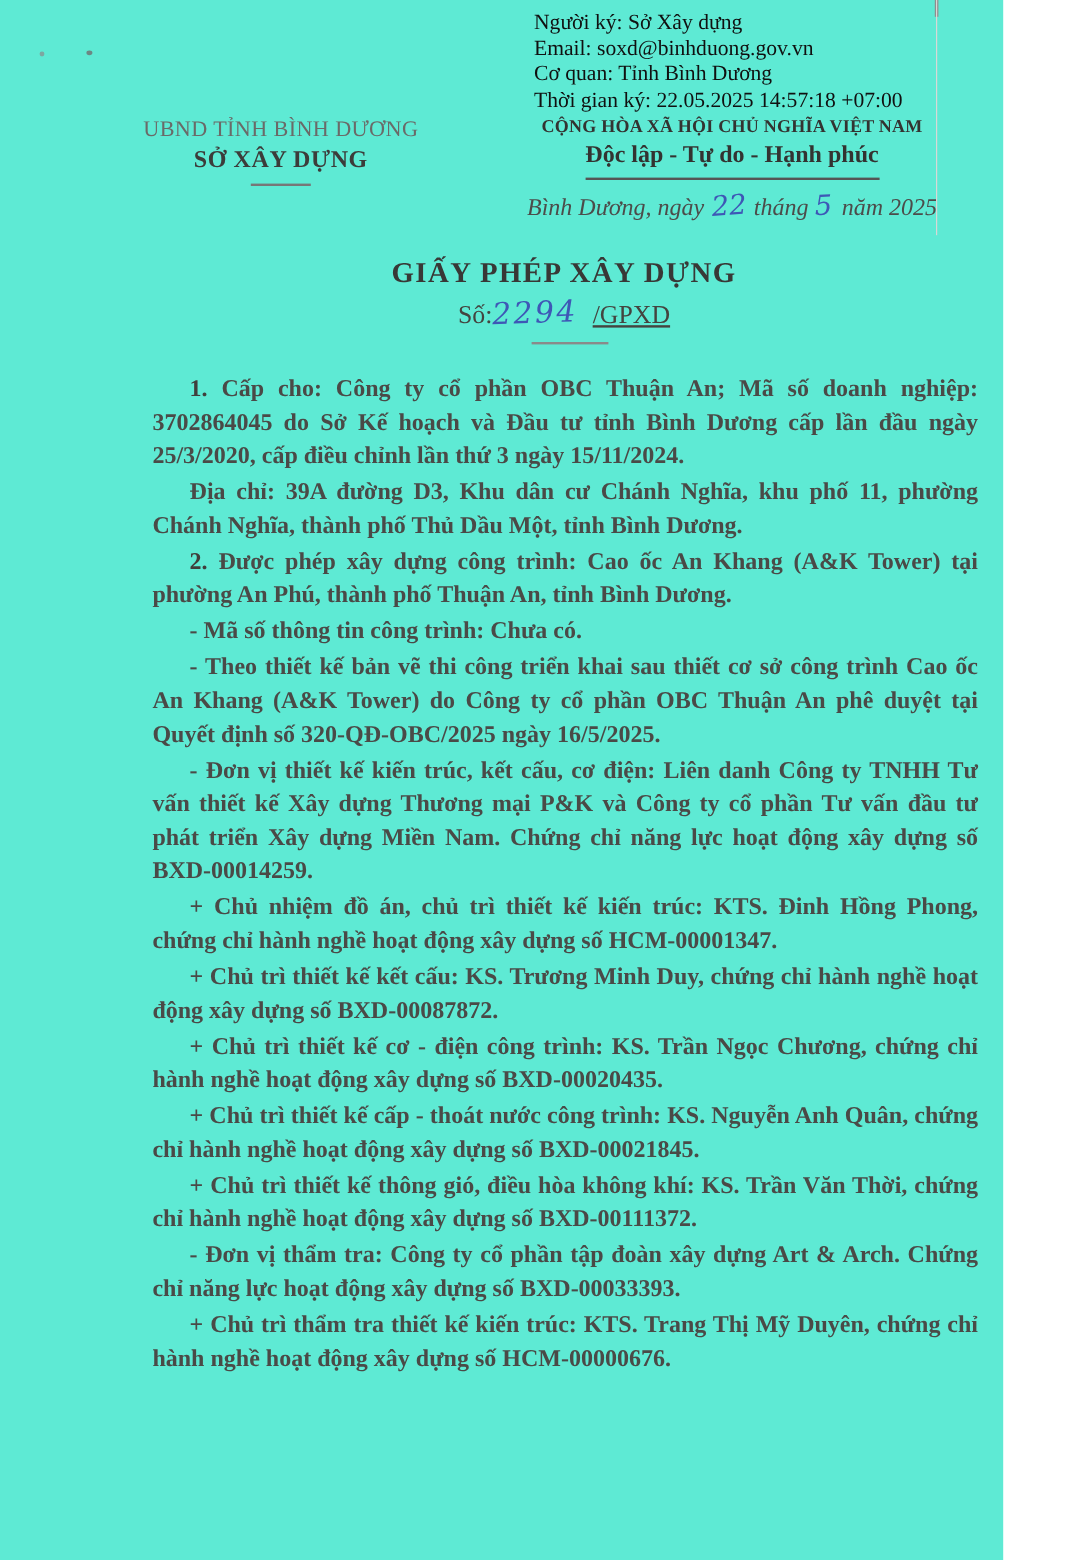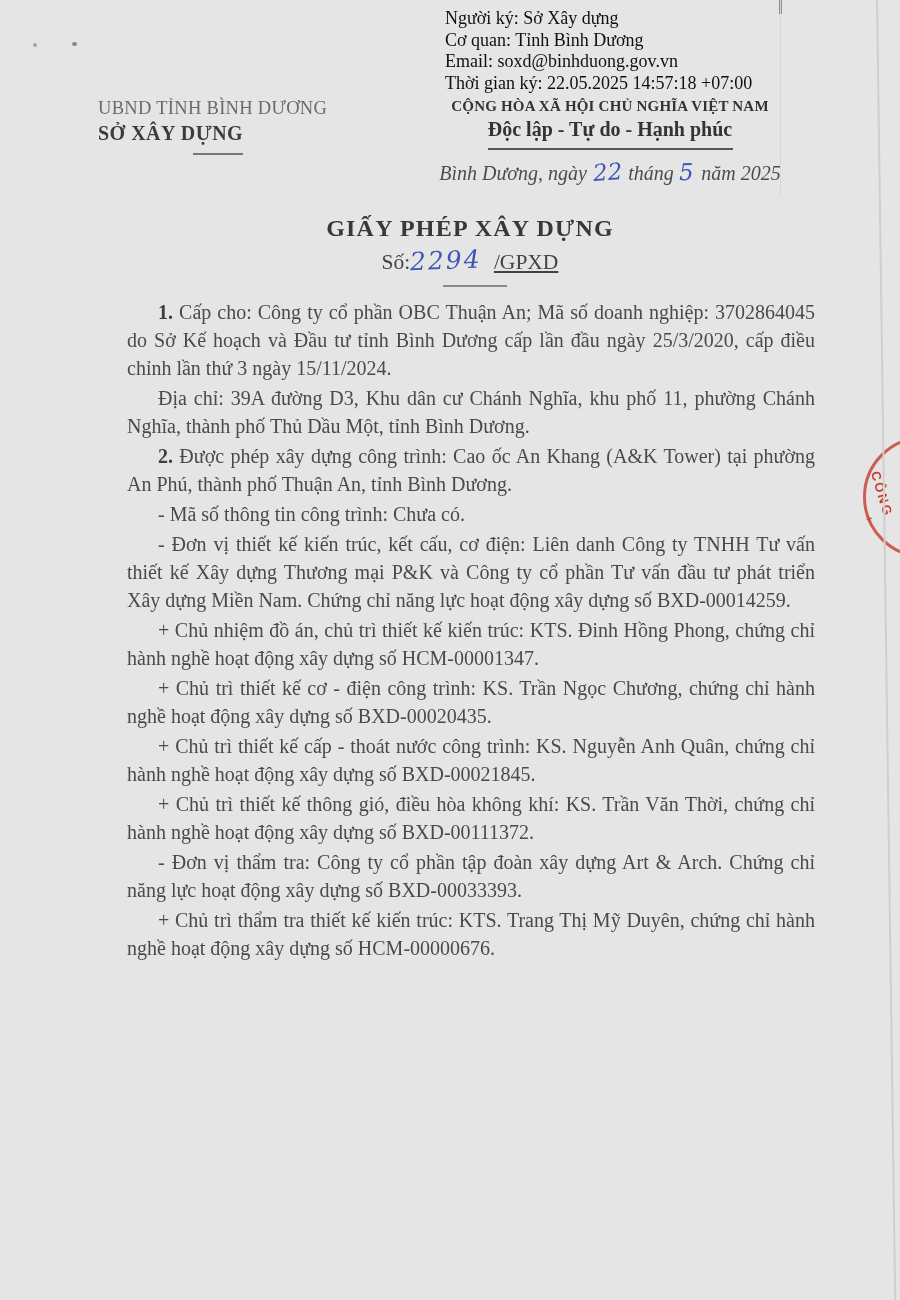--- a/index.html
+++ b/index.html
@@ -1,33 +1,33 @@
 <!DOCTYPE html>
 <html><head>
 <meta charset="utf-8">
 <style>
   html,body{margin:0;padding:0;}
   .page{
     position:relative;
-    width:900px;height:1300px;
-    background:#e5e5e5;
+    width:836px;height:1300px;
+    background:#5eead4;
     overflow:hidden;
     font-family:"Liberation Serif", serif;
   }
   .abs{position:absolute;}
 
   
   .sig-block{
     left:445px;top:8px;
     font-size:18px;line-height:21.5px;
     color:#101010;
   }
 
   
-  .hdr-left{left:98px;top:98px;width:240px;}
+  .hdr-left{left:114px;top:98px;width:240px;text-align:center;}
   .hdr-left-1{font-size:18.5px;color:#6a6a68;letter-spacing:.3px;white-space:nowrap;}
   .hdr-left-2{font-size:20px;font-weight:bold;color:#3c3c3a;margin-top:3px;letter-spacing:.5px;}
   .rule{height:1.6px;background:#777;}
   .rule-left{width:50px;margin:8px auto 0;}
   .hdr-right{left:385px;top:98px;width:450px;text-align:center;}
   .hdr-right-1{font-size:15px;font-weight:bold;color:#333331;white-space:nowrap;letter-spacing:.2px;}
   .hdr-right-2{font-size:20px;font-weight:bold;color:#333331;margin-top:3px;}
   .rule-right{width:245px;margin:7px auto 0;background:#555;}
 
   
@@ -51,21 +51,21 @@
   }
   .doc-number{
     left:40px;top:246px;width:860px;text-align:center;
     font-size:21.5px;color:#44443f;
   }
   .hand-num{font-size:25px;letter-spacing:2px;transform:rotate(-2deg);margin-right:4px;}
   .num-suffix{margin-left:8px;text-decoration:underline;}
   .title-rule{left:443px;top:285px;width:64px;height:1.5px;background:#8a8a8a;}
 
   
-  .body-block{left:127px;top:298px;width:688px;}
+  .body-block{left:127px;top:310px;width:688px;font-weight:bold;}
   .para{
     margin:0 0 2px 0;
     text-align:justify;
     text-indent:31px;
     font-size:20px;line-height:28px;
     color:#4a4a47;
   }
   .para b{color:#403f3c;}
 
   
@@ -98,22 +98,22 @@
   .speck-1{left:33px;top:43px;width:4px;height:4px;background:#8a8a8a;border-radius:50%;opacity:.7;}
   .speck-2{left:72px;top:42px;width:5px;height:4px;background:#6f6f6f;border-radius:50%;opacity:.8;}
 </style>
 </head>
 <body>
 
 <div class="page">
 
   <div class="abs sig-block">
     <div>Người ký: Sở Xây dựng</div>
+    <div>Email: soxd@binhduong.gov.vn</div>
     <div>Cơ quan: Tỉnh Bình Dương</div>
-    <div>Email: soxd@binhduong.gov.vn</div>
     <div>Thời gian ký: 22.05.2025 14:57:18 +07:00</div>
   </div>
 
   <div class="abs hdr-left">
     <div class="hdr-left-1">UBND TỈNH BÌNH DƯƠNG</div>
     <div class="hdr-left-2">SỞ XÂY DỰNG</div>
     <div class="rule rule-left"></div>
   </div>
 
   <div class="abs hdr-right">
@@ -132,22 +132,24 @@
     <span>Số:</span><span class="hand hand-num">2294</span><span class="num-suffix">/GPXD</span>
   </div>
 
   <div class="abs title-rule"></div>
 
   <div class="abs body-block">
     <p class="para"><b>1.</b><span> Cấp cho: Công ty cổ phần OBC Thuận An; Mã số doanh nghiệp: 3702864045 do Sở Kế hoạch và Đầu tư tỉnh Bình Dương cấp lần đầu ngày 25/3/2020, cấp điều chỉnh lần thứ 3 ngày 15/11/2024.</span></p>
     <p class="para"><b></b><span>Địa chỉ: 39A đường D3, Khu dân cư Chánh Nghĩa, khu phố 11, phường Chánh Nghĩa, thành phố Thủ Dầu Một, tỉnh Bình Dương.</span></p>
     <p class="para"><b>2.</b><span> Được phép xây dựng công trình: Cao ốc An Khang (A&amp;K Tower) tại phường An Phú, thành phố Thuận An, tỉnh Bình Dương.</span></p>
     <p class="para"><b></b><span>- Mã số thông tin công trình: Chưa có.</span></p>
+    <p class="para"><b></b><span>- Theo thiết kế bản vẽ thi công triển khai sau thiết cơ sở công trình Cao ốc An Khang (A&amp;K Tower) do Công ty cổ phần OBC Thuận An phê duyệt tại Quyết định số 320-QĐ-OBC/2025 ngày 16/5/2025.</span></p>
     <p class="para"><b></b><span>- Đơn vị thiết kế kiến trúc, kết cấu, cơ điện: Liên danh Công ty TNHH Tư vấn thiết kế Xây dựng Thương mại P&amp;K và Công ty cổ phần Tư vấn đầu tư phát triển Xây dựng Miền Nam. Chứng chỉ năng lực hoạt động xây dựng số BXD-00014259.</span></p>
     <p class="para"><b></b><span>+ Chủ nhiệm đồ án, chủ trì thiết kế kiến trúc: KTS. Đinh Hồng Phong, chứng chỉ hành nghề hoạt động xây dựng số HCM-00001347.</span></p>
+    <p class="para"><b></b><span>+ Chủ trì thiết kế kết cấu: KS. Trương Minh Duy, chứng chỉ hành nghề hoạt động xây dựng số BXD-00087872.</span></p>
     <p class="para"><b></b><span>+ Chủ trì thiết kế cơ - điện công trình: KS. Trần Ngọc Chương, chứng chỉ hành nghề hoạt động xây dựng số BXD-00020435.</span></p>
     <p class="para"><b></b><span>+ Chủ trì thiết kế cấp - thoát nước công trình: KS. Nguyễn Anh Quân, chứng chỉ hành nghề hoạt động xây dựng số BXD-00021845.</span></p>
     <p class="para"><b></b><span>+ Chủ trì thiết kế thông gió, điều hòa không khí: KS. Trần Văn Thời, chứng chỉ hành nghề hoạt động xây dựng số BXD-00111372.</span></p>
     <p class="para"><b></b><span>- Đơn vị thẩm tra: Công ty cổ phần tập đoàn xây dựng Art &amp; Arch. Chứng chỉ năng lực hoạt động xây dựng số BXD-00033393.</span></p>
     <p class="para"><b></b><span>+ Chủ trì thẩm tra thiết kế kiến trúc: KTS. Trang Thị Mỹ Duyên, chứng chỉ hành nghề hoạt động xây dựng số HCM-00000676.</span></p>
   </div>
 
   <div class="abs stamp-circle"></div>
   <div class="abs stamp-text">CÔNG</div>
   <div class="abs stamp-plus">+</div>

